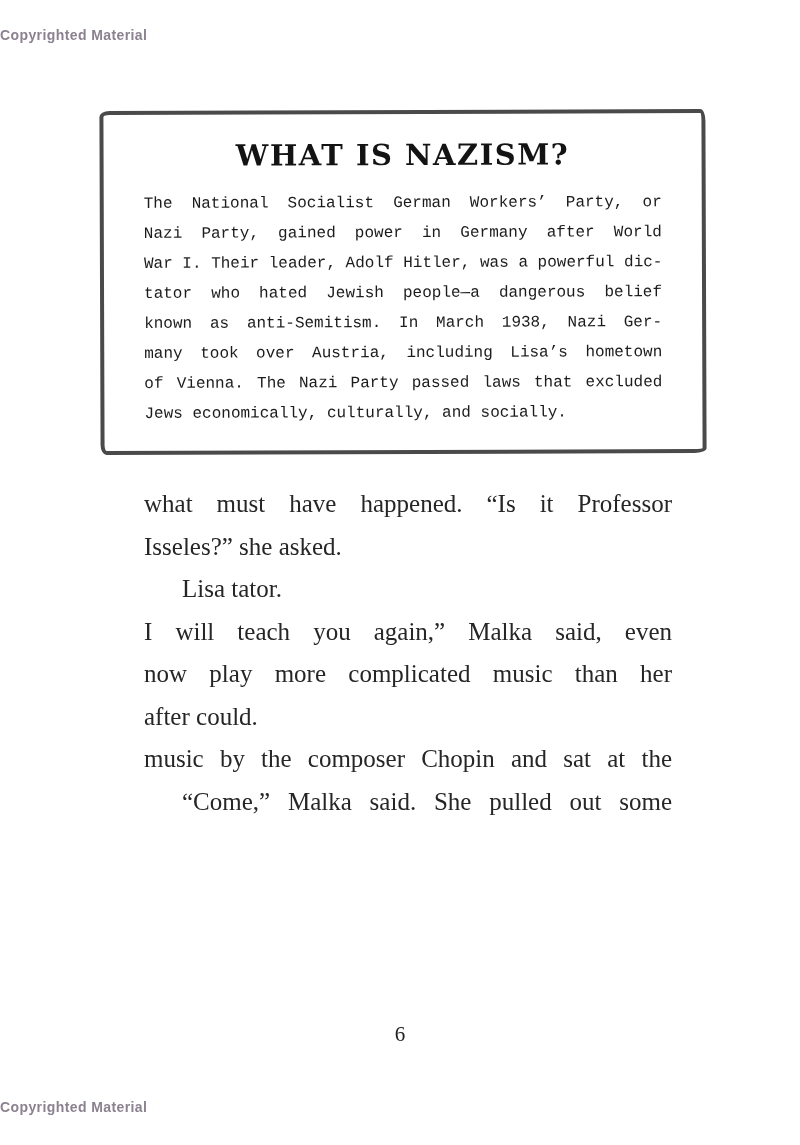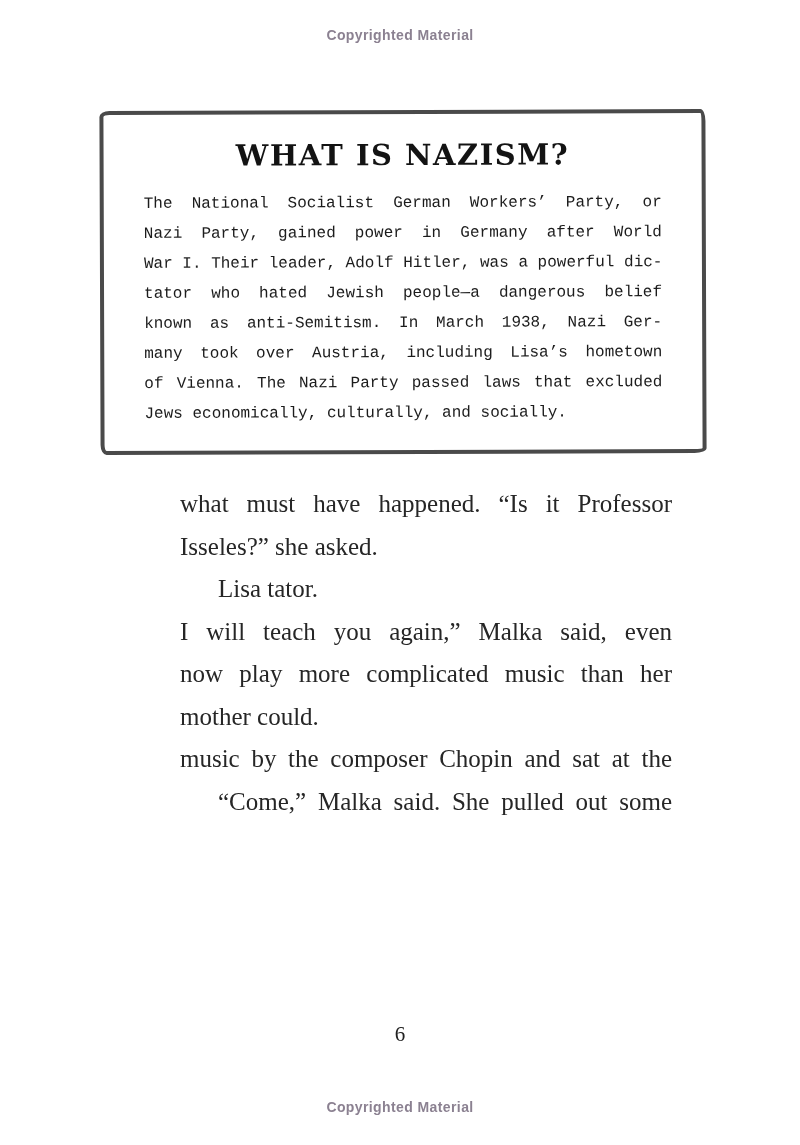--- a/index.html
+++ b/index.html
@@ -9,21 +9,21 @@
     height: 1145px;
     background: #ffffff;
     font-family: "Liberation Serif", serif;
     color: #222;
     overflow: hidden;
   }
   .copyright {
     position: absolute;
     left: 0;
     width: 100%;
-    text-align: center;
+    text-align: left;
     font-family: "Liberation Sans", sans-serif;
     font-size: 14px;
     font-weight: bold;
     letter-spacing: 0.4px;
     color: #8b8191;
   }
   .copyright.top { top: 27px; }
   .copyright.bottom { top: 1099px; }
 
   .infobox {
@@ -71,21 +71,20 @@
     width: 528px;
     font-family: "Liberation Serif", serif;
     font-size: 25px;
     line-height: 42.5px;
     color: #262626;
   }
   .bodyline {
     text-align: justify;
     text-align-last: justify;
     white-space: nowrap;
-    margin-left: 36px;
   }
   .bodyline.last {
     text-align-last: left;
     white-space: normal;
   }
   .bodyline.indent { text-indent: 38px; }
 
   .pagenum {
     position: absolute;
     left: 0;
@@ -117,21 +116,21 @@
       <div class="boxline last">Jews economically, culturally, and socially.</div>
     </div>
   </div>
 
   <div class="bodytext">
     <div class="bodyline">what must have happened. “Is it Professor</div>
     <div class="bodyline last">Isseles?” she asked.</div>
     <div class="bodyline indent last">Lisa tator.</div>
     <div class="bodyline">I will teach you again,” Malka said, even</div>
     <div class="bodyline">now play more complicated music than her</div>
-    <div class="bodyline last">mother could.</div>
+    <div class="bodyline last">after could.</div>
     <div class="bodyline">music by the composer Chopin and sat at the</div>
     <div class="bodyline indent">“Come,” Malka said. She pulled out some</div>
   </div>
 
   <div class="pagenum">6</div>
 
   <div class="copyright bottom">Copyrighted Material</div>
 
 </div>
 

